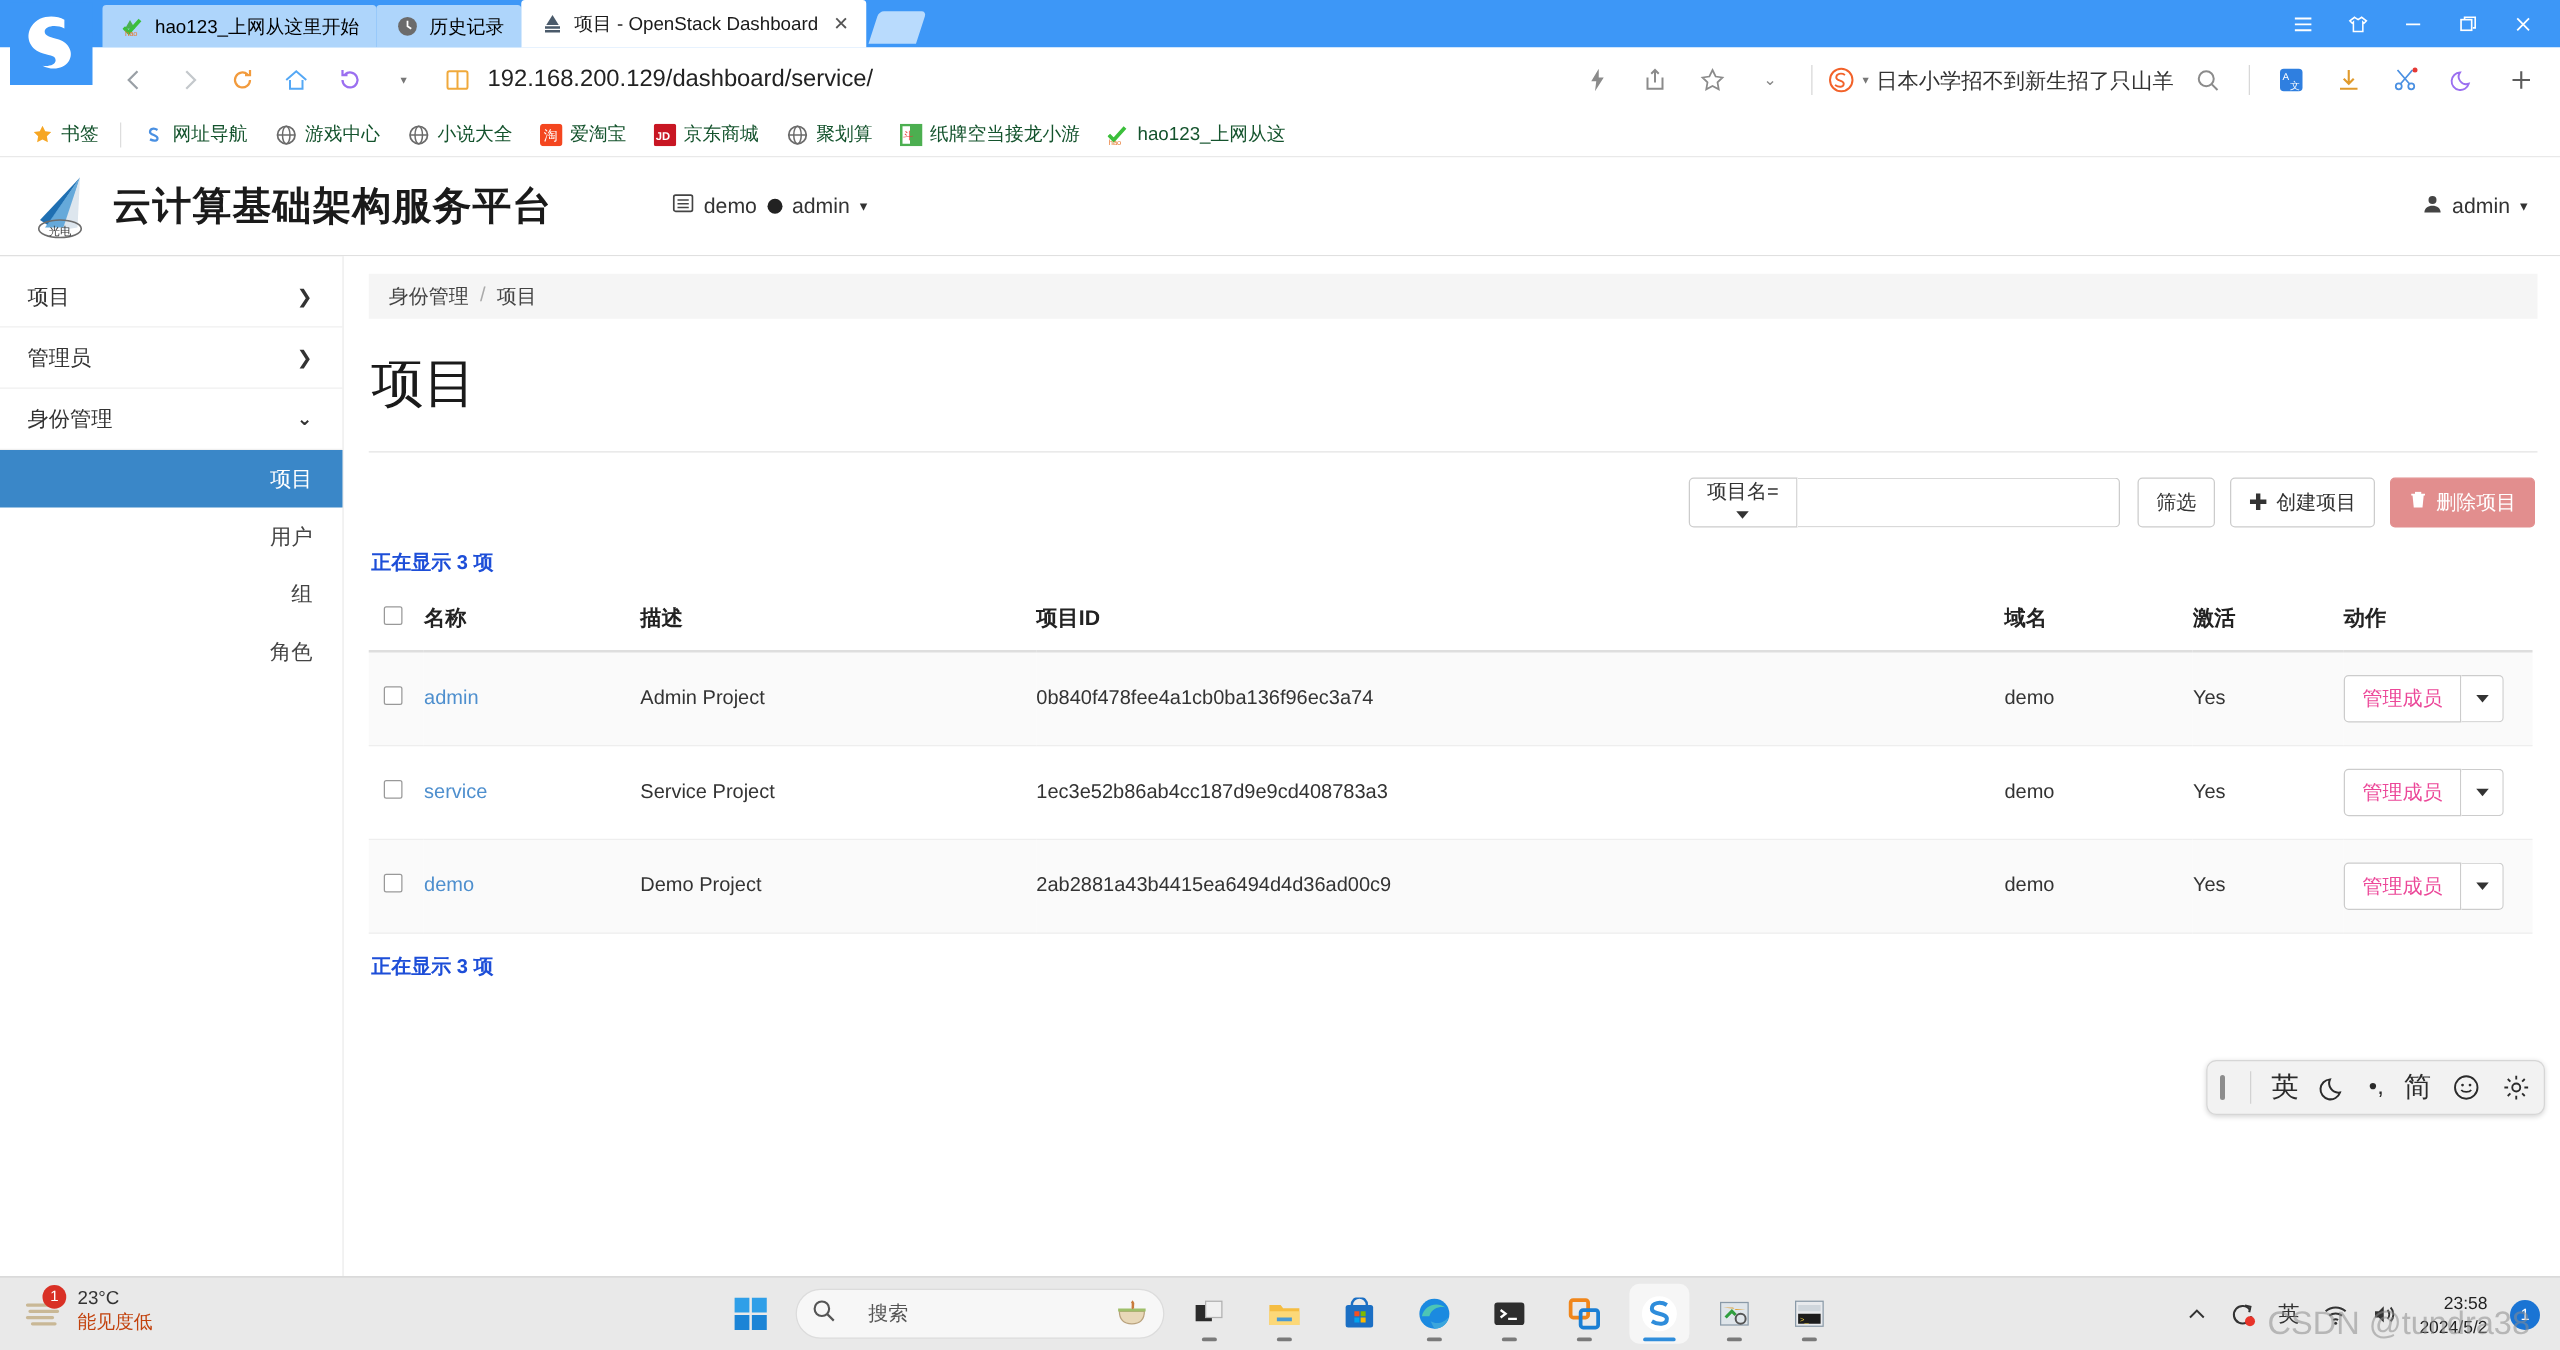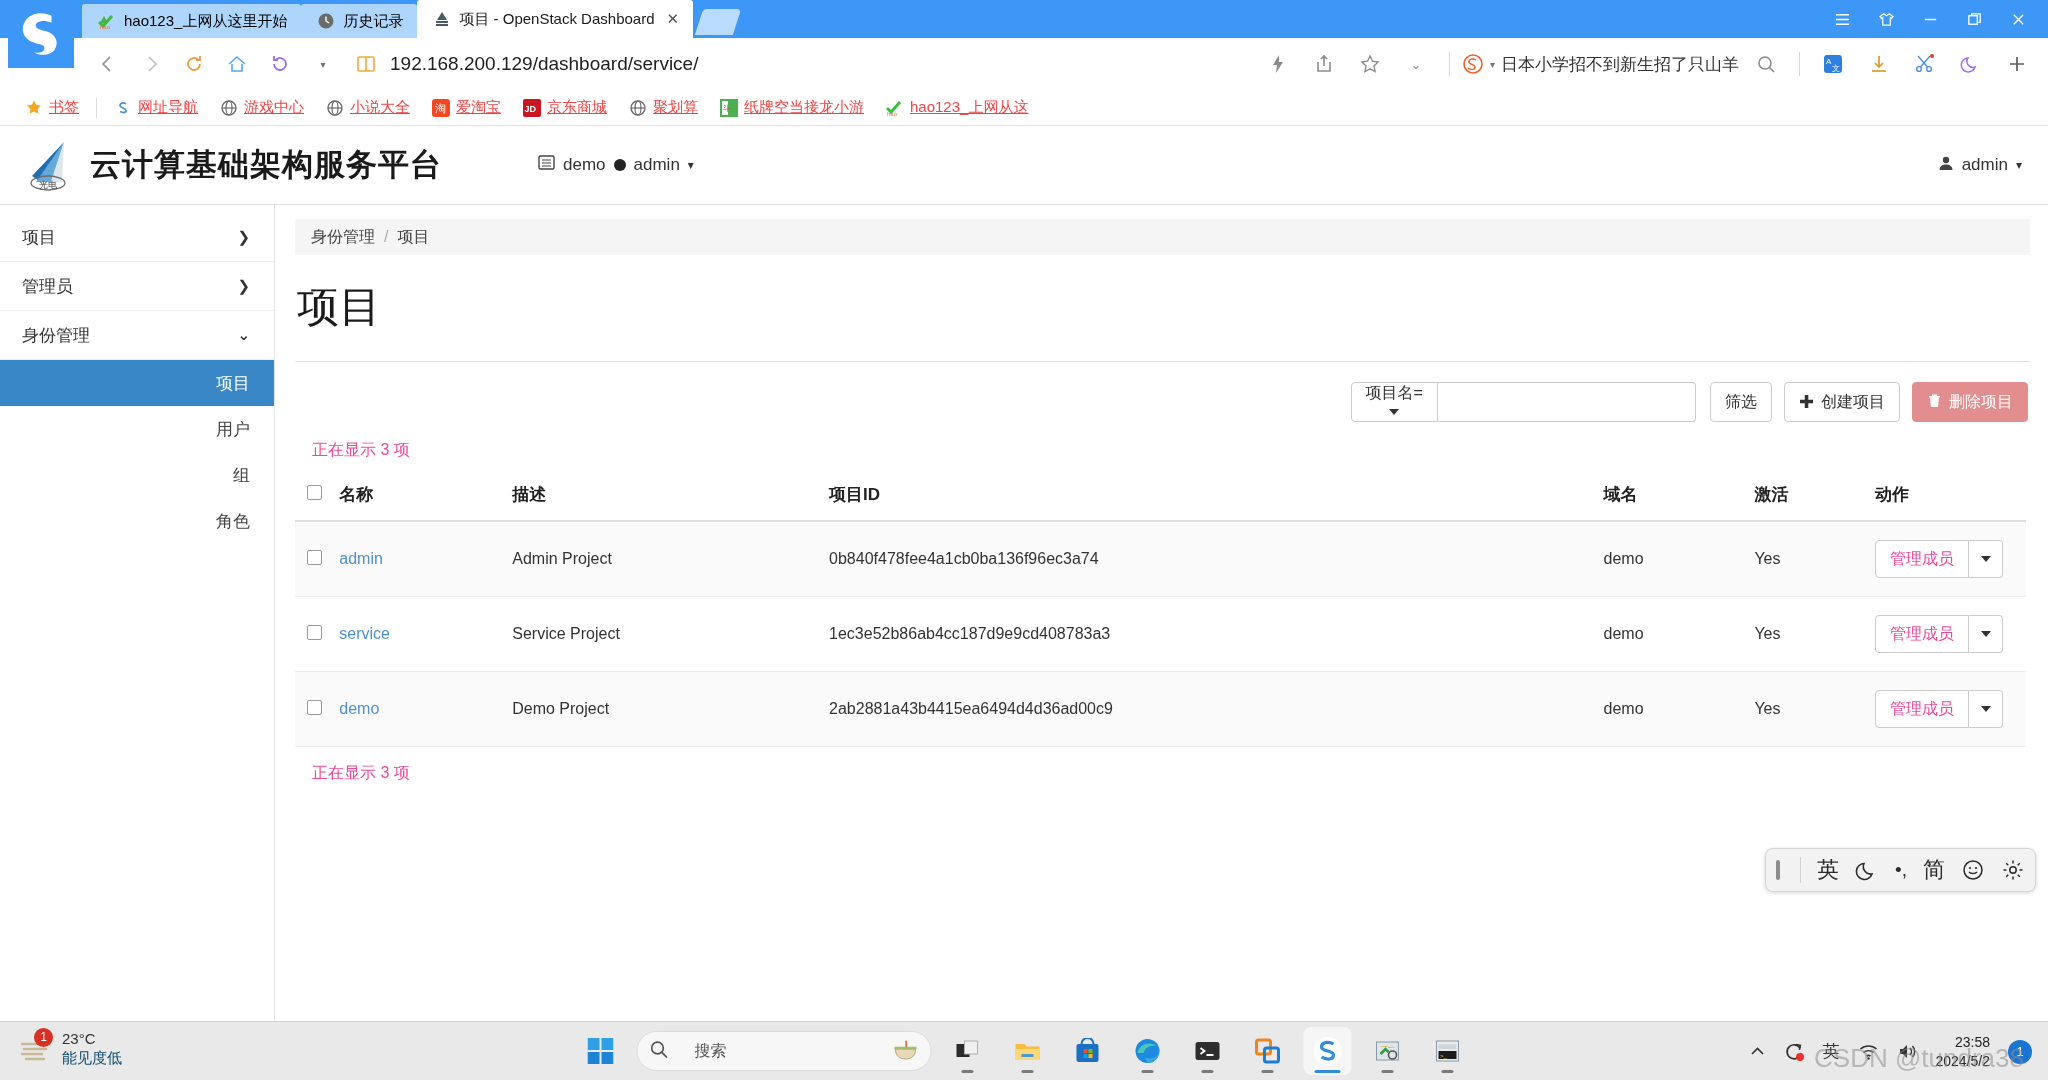--- a/index.html
+++ b/index.html
@@ -61,21 +61,21 @@
   .sep-v { width: 1px; height: 24px; background: #d8d8d8; margin: 0 8px; }
   .searchbox { display: flex; align-items: center; gap: 6px; font-size: 17px; color: #333; }
   .sogou-s { width: 22px; height: 22px; }
 
   
   .bookmarks {
     position: absolute; top: 90px; left: 0; width: 2048px; height: 36px;
     background: #fff; display: flex; align-items: center; padding-left: 14px; gap: 0px;
     border-bottom: 1px solid #e2e2e2;
   }
-  .bm { display: flex; align-items: center; gap: 6px; padding: 0 11px; height: 30px; font-size: 15px; color: #ef4444; white-space: nowrap; text-decoration: underline; }
+  .bm { display: flex; align-items: center; gap: 6px; padding: 0 11px; height: 30px; font-size: 15px; color: #14532d; white-space: nowrap; }
   .bm .bmi { width: 18px; height: 18px; flex: none; display: inline-flex; align-items: center; justify-content: center; }
   .bm-sep { width: 1px; height: 20px; background: #ddd; margin: 0 6px; }
 
   
   .page { position: absolute; top: 126px; left: 0; width: 2048px; height: 895px; background: #fff; overflow: hidden; }
 
   .osheader {
     position: relative; height: 79px; background: #fff; border-bottom: 1px solid #e0e0e0;
     display: flex; align-items: center;
   }
@@ -122,21 +122,21 @@
     height: 40px; width: 258px; border: 1px solid #ccc; border-left: none; border-radius: 0 4px 4px 0;
     background: #fff; padding: 0 10px; font-size: 16px; color: #333;
   }
   .btn-filter { margin-left: 14px; }
   .btn-create { margin-left: 12px; }
   .btn-delete {
     margin-left: 12px; background: #e28e8e; border-color: #e28e8e; color: #fff;
   }
   .caret { display: inline-block; width: 0; height: 0; border-left: 5px solid transparent; border-right: 5px solid transparent; border-top: 6px solid currentColor; }
 
-  .count-line { margin: 18px 0 0 37px; font-size: 16px; color: #ec4899; }
+  .count-line { margin: 18px 0 0 22px; font-size: 16px; color: #1d4ed8; font-weight: bold; }
   .count-line.bottom { margin-top: 16px; }
 
   table.ptable { width: calc(100% - 42px); margin: 14px 0 0 20px; border-collapse: collapse; font-size: 16px; }
   table.ptable thead th {
     text-align: left; font-weight: bold; color: #222; padding: 8px 0 14px 0;
     border-bottom: 2px solid #dedede; font-size: 17px;
   }
   table.ptable tbody td { padding: 18px 0; border-bottom: 1px solid #eee; color: #333; vertical-align: middle; }
   table.ptable tbody tr:nth-child(odd) { background: #fafafa; }
   .cb { width: 15px; height: 15px; border: 1px solid #999; border-radius: 2px; display: inline-block; background: #fff; }
@@ -175,21 +175,21 @@
     position: absolute; bottom: 0; left: 0; width: 2048px; height: 59px;
     background: #e9e9e9; border-top: 1px solid #d4d4d4;
   }
   .weather { position: absolute; left: 18px; top: 8px; display: flex; align-items: center; gap: 10px; }
   .weather .wicon { position: relative; width: 34px; height: 34px; }
   .weather .badge {
     position: absolute; left: 16px; top: -4px; width: 19px; height: 19px; border-radius: 50%;
     background: #d93025; color: #fff; font-size: 12px; display: flex; align-items: center; justify-content: center;
   }
   .weather .wtxt { line-height: 1.25; font-size: 15px; color: #333; }
-  .weather .wtxt .sub { color: #0c4a6e; }
+  .weather .wtxt .sub { color: #c2410c; }
 
   .tb-center { position: absolute; left: 50%; transform: translateX(-50%); top: 5px; display: flex; align-items: center; gap: 12px; }
   .tb-icon { width: 48px; height: 48px; display: flex; align-items: center; justify-content: center; position: relative; }
   .tb-icon.active-app { background: #f6f6f6; border-radius: 8px; }
   .tb-icon .underline { position: absolute; bottom: 2px; width: 12px; height: 3px; border-radius: 2px; background: #7a7a7a; }
   .tb-icon.active-app .underline { width: 26px; background: #2f8ddb; }
   .search-pill {
     width: 295px; height: 40px; background: #f7f7f7; border: 1px solid #dcdcdc; border-radius: 20px;
     display: flex; align-items: center; padding: 0 12px; gap: 26px; font-size: 16px; color: #555;
   }

